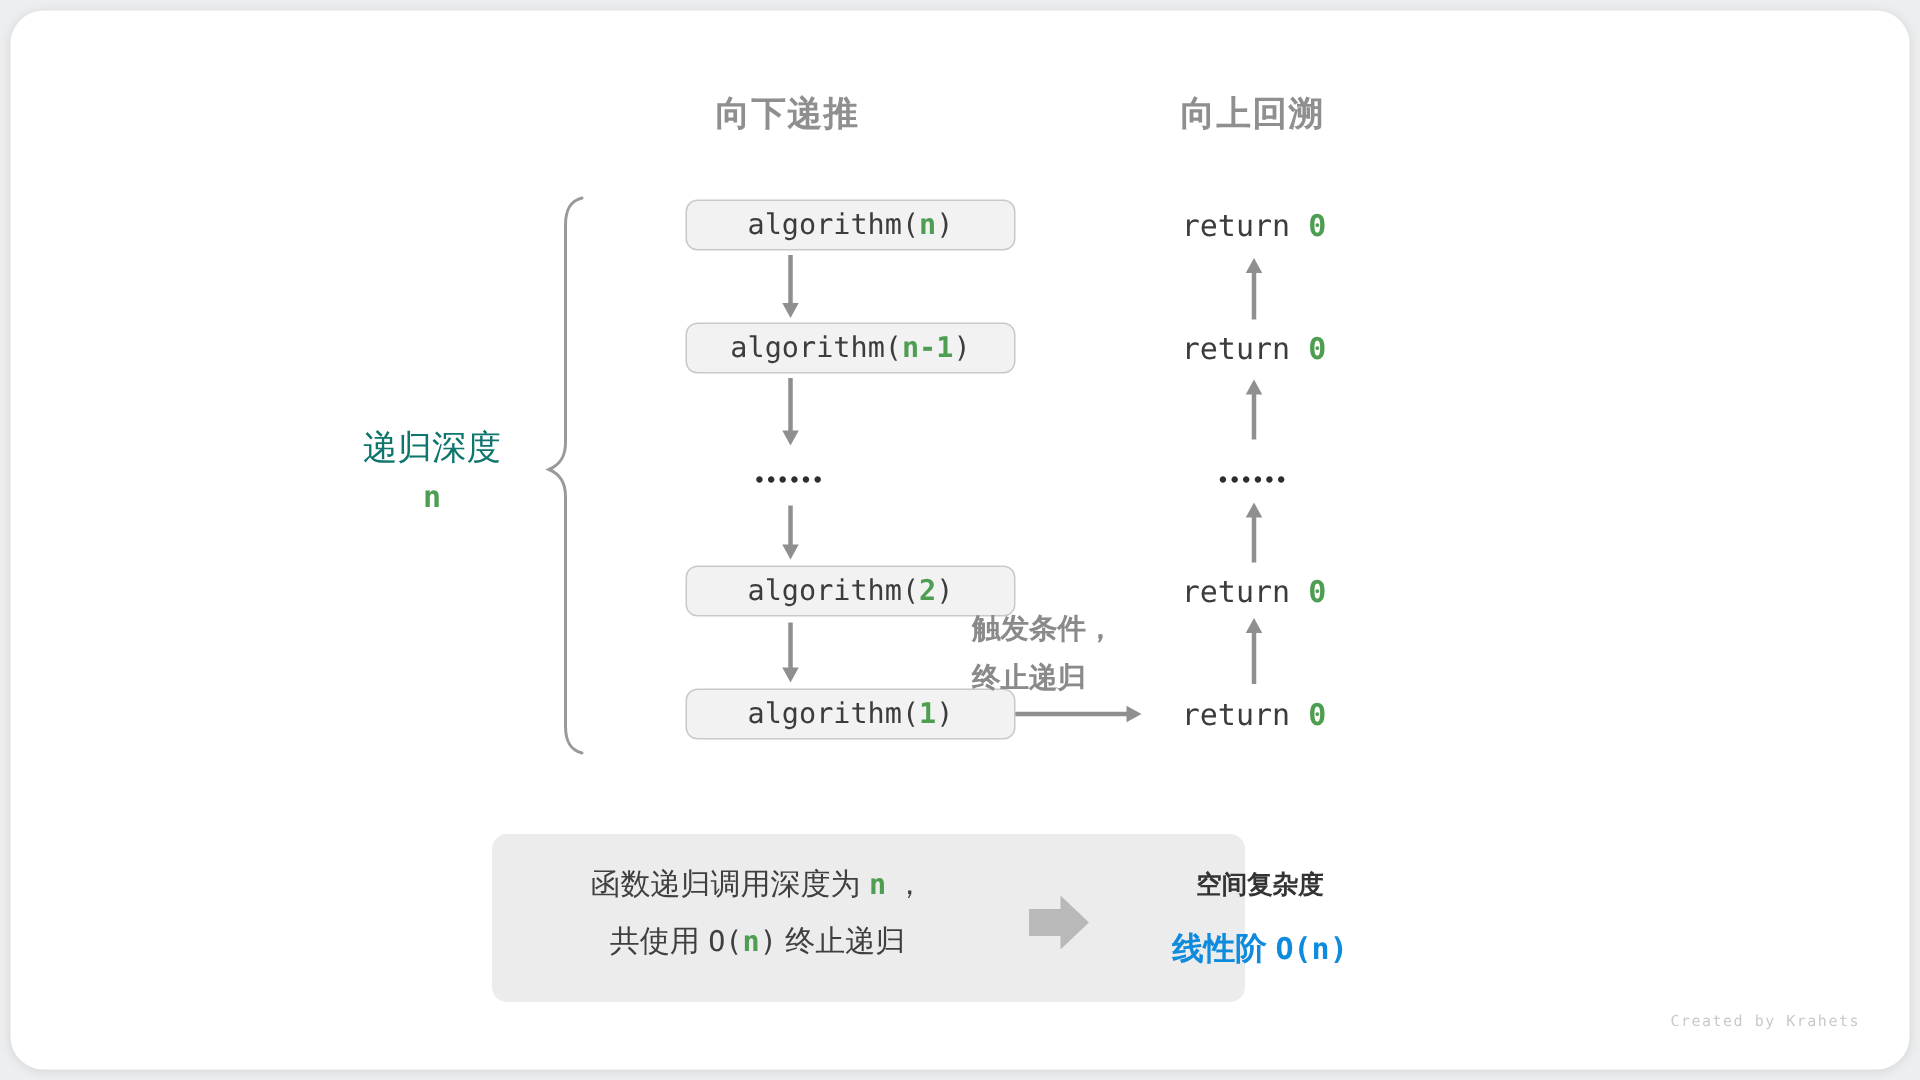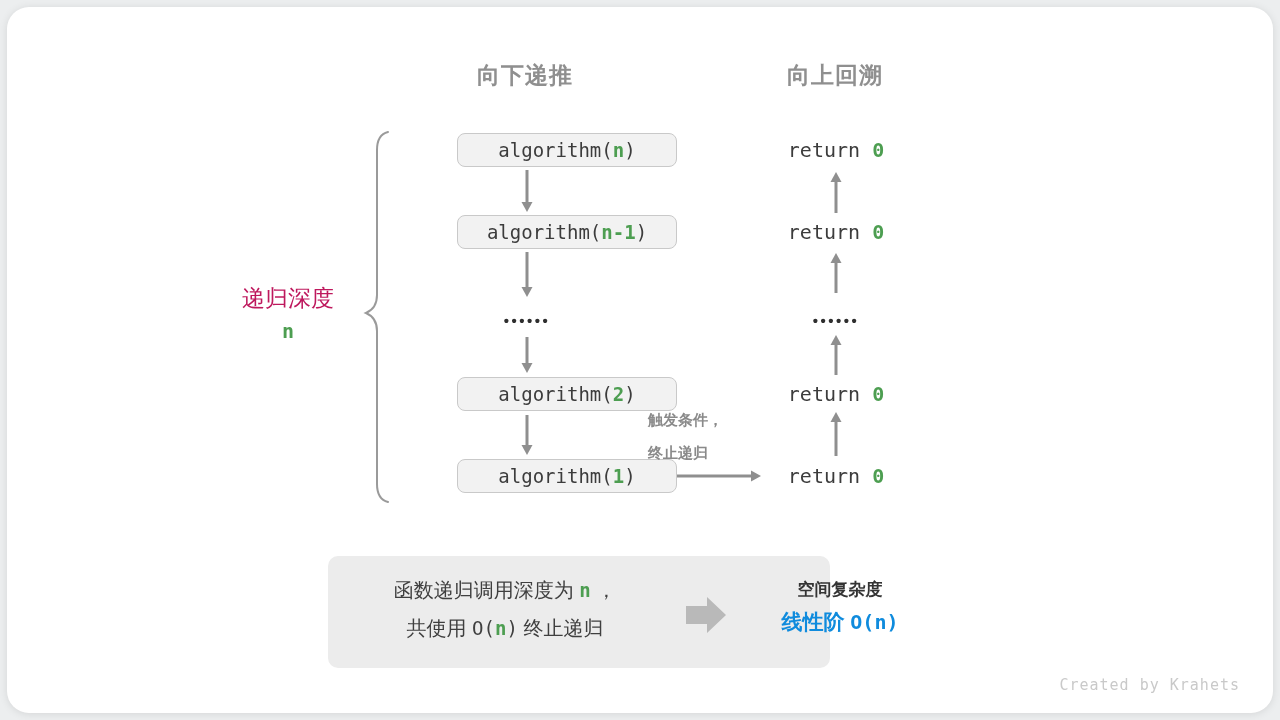--- a/index.html
+++ b/index.html
@@ -35,48 +35,48 @@
     font-family:"DejaVu Sans Mono","Liberation Mono",monospace;
     font-size:20px;color:var(--dark-text);white-space:pre;line-height:24px;
   }
   .ellipsis{
     position:absolute;transform:translate(-50%,-50%);
     font-size:15px;font-weight:bold;letter-spacing:2.5px;color:var(--dots);
     line-height:15px;white-space:nowrap;
   }
   .depth-label{
     position:absolute;left:288px;top:283px;transform:translateX(-50%);
-    font-size:23px;color:#be185d;white-space:nowrap;
+    font-size:23px;color:#0f766e;white-space:nowrap;
   }
   .depth-value{
     position:absolute;left:288px;top:319px;transform:translateX(-50%);
     font-family:"DejaVu Sans Mono","Liberation Mono",monospace;
     font-size:20px;font-weight:bold;color:var(--green);
   }
   .terminate-note{
     position:absolute;left:648px;top:403px;
-    font-size:15px;font-weight:bold;color:var(--note-gray);line-height:33px;white-space:nowrap;
+    font-size:19px;font-weight:bold;color:var(--note-gray);line-height:33px;white-space:nowrap;
   }
   .summary-box{
     position:absolute;left:328px;top:556px;width:502px;height:112px;
     background:var(--summary-bg);border-radius:10px;
   }
   .sum-line{position:absolute;left:0;width:354px;text-align:center;font-size:20px;color:#3f3f3f;line-height:28px;white-space:pre;}
   .sum-line .code{font-family:"DejaVu Sans Mono","Liberation Mono",monospace;font-size:19px;}
   .sum-line1{top:20px;}
   .sum-line2{top:58px;}
   .block-arrow{position:absolute;left:358px;top:41px;width:40px;height:36px;}
   .sum-right{position:absolute;left:402px;width:220px;text-align:center;white-space:pre;}
   .sum-title{top:20px;font-size:17px;font-weight:bold;color:#343434;line-height:28px;}
-  .sum-result{top:52px;font-size:21px;font-weight:bold;color:var(--blue);line-height:28px;}
+  .sum-result{top:62px;font-size:21px;font-weight:bold;color:var(--blue);line-height:28px;}
   .sum-result .code{font-family:"DejaVu Sans Mono","Liberation Mono",monospace;font-size:20px;font-weight:bold;}
   .credit{
     position:absolute;right:40px;top:676px;
     font-family:"DejaVu Sans Mono","Liberation Mono",monospace;
-    font-size:15px;color:var(--credit);letter-spacing:1px;white-space:nowrap;
+    font-size:10px;color:var(--credit);letter-spacing:1px;white-space:nowrap;
   }
   svg.overlay{position:absolute;inset:0;width:1280px;height:720px;pointer-events:none;}
   .arrow-line{stroke:var(--arrow-gray);stroke-width:3;fill:none;}
   .arrow-head{fill:var(--arrow-gray);stroke:none;}
   .brace-path{stroke:var(--brace-gray);stroke-width:2;fill:none;stroke-linecap:round;}
 </style>
 </head>
 <body>
 
 <div class="card"></div>

